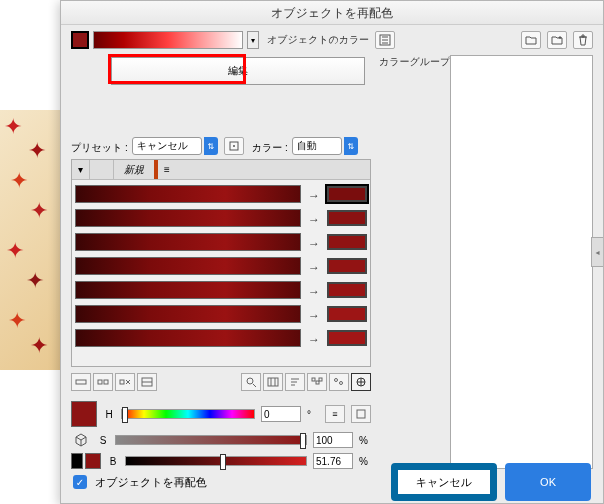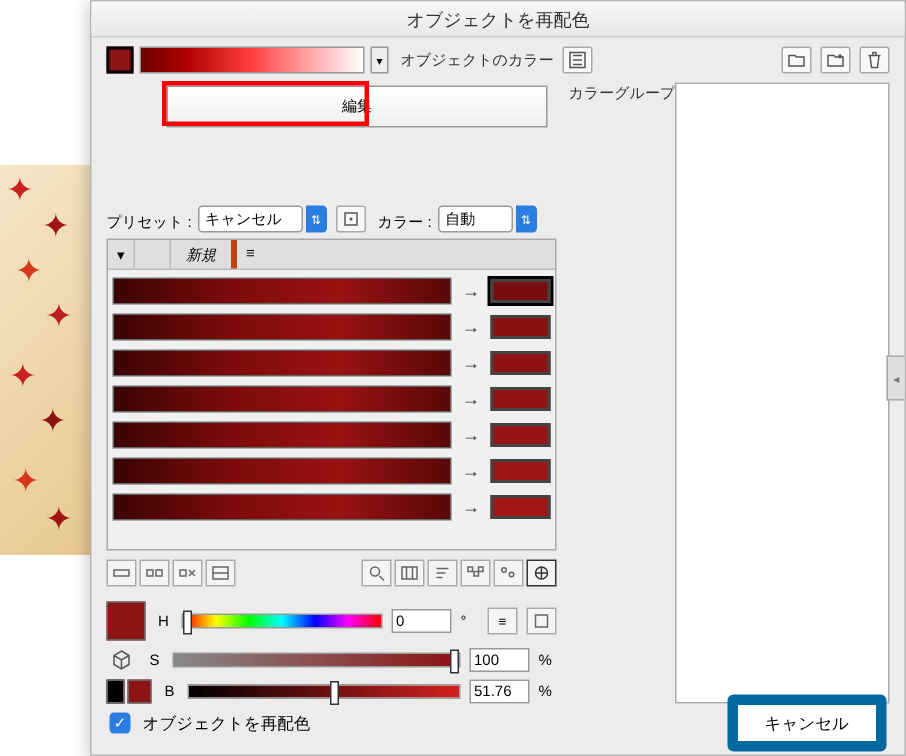--- a/index.html
+++ b/index.html
@@ -311,14 +311,15 @@
     </div>
   </div>
 
   <div class="scroll-handle">◂</div>
 
   <div class="footer">
     <span class="chk">✓</span>
     <span style="font-size:11px">オブジェクトを再配色</span>
     <div class="footer-spacer"></div>
     <button class="btn">キャンセル</button>
+    <button class="btn primary">OK</button>
   </div>
 </div>
 
 </body></html>

